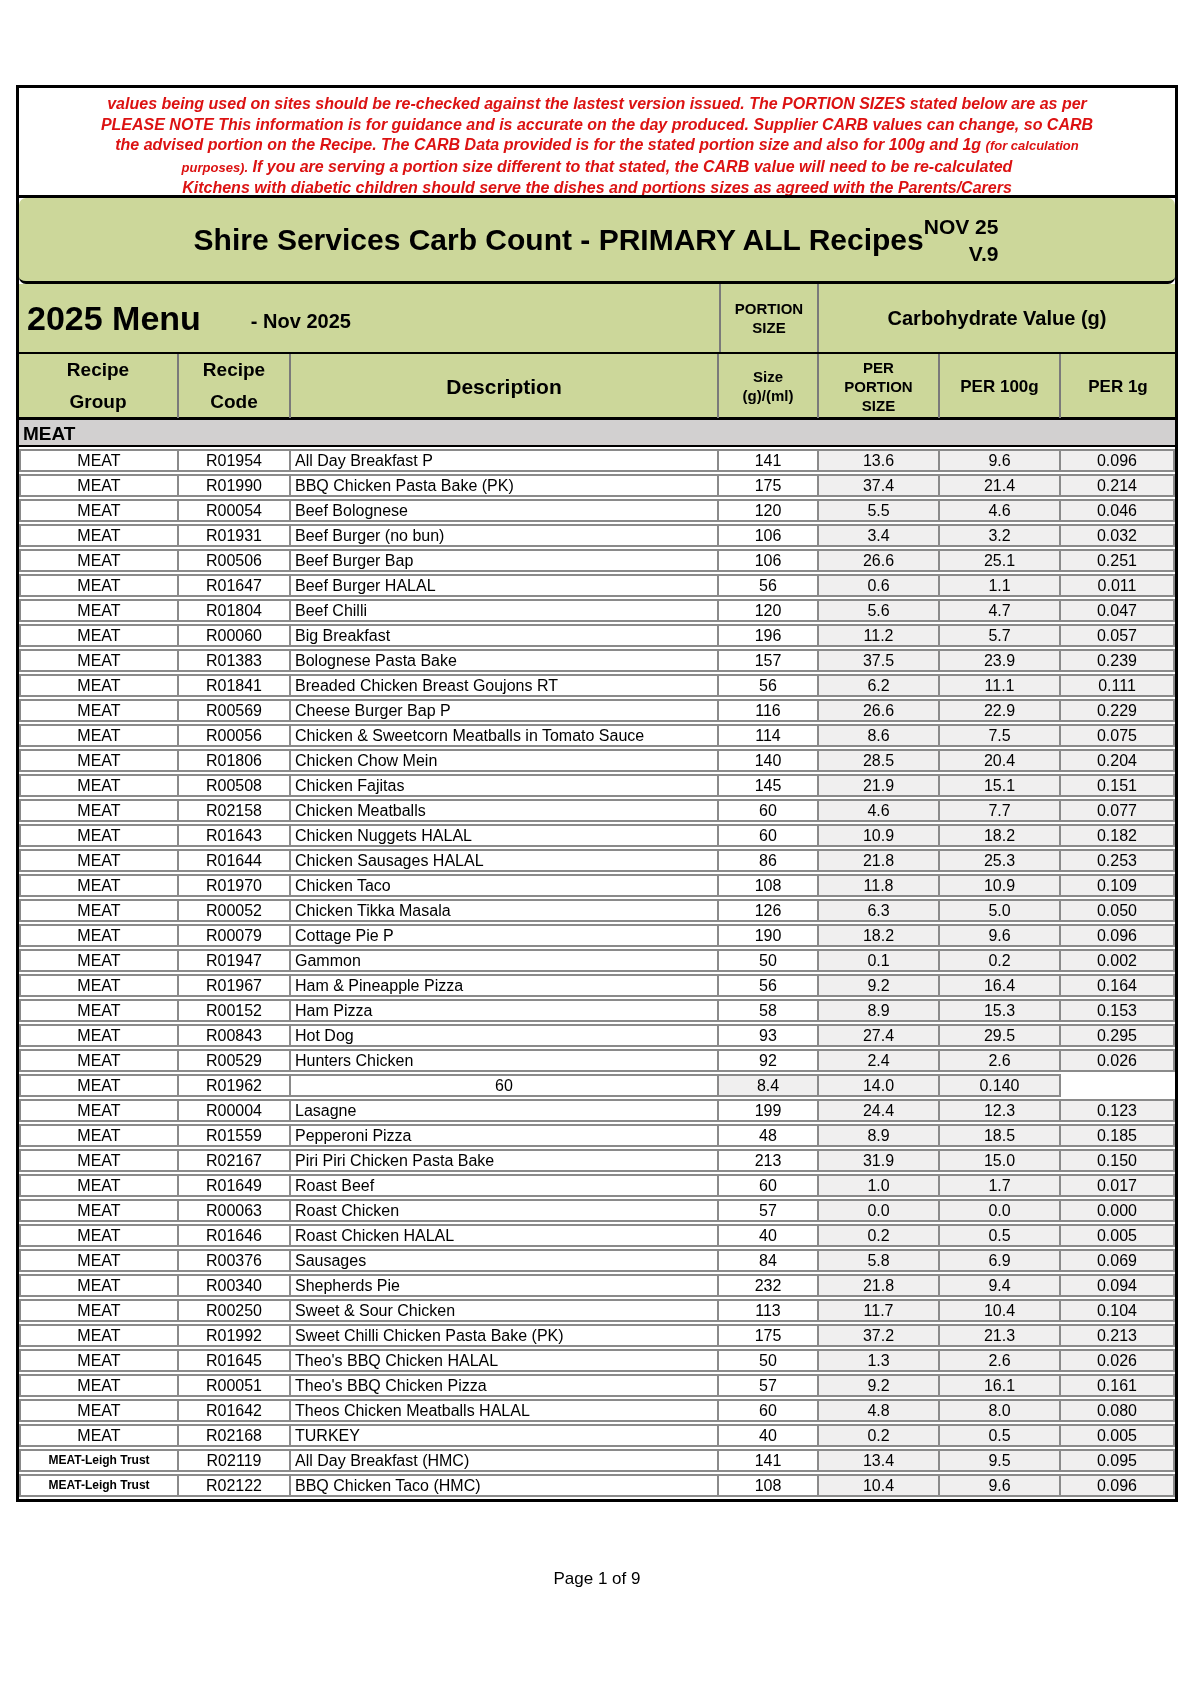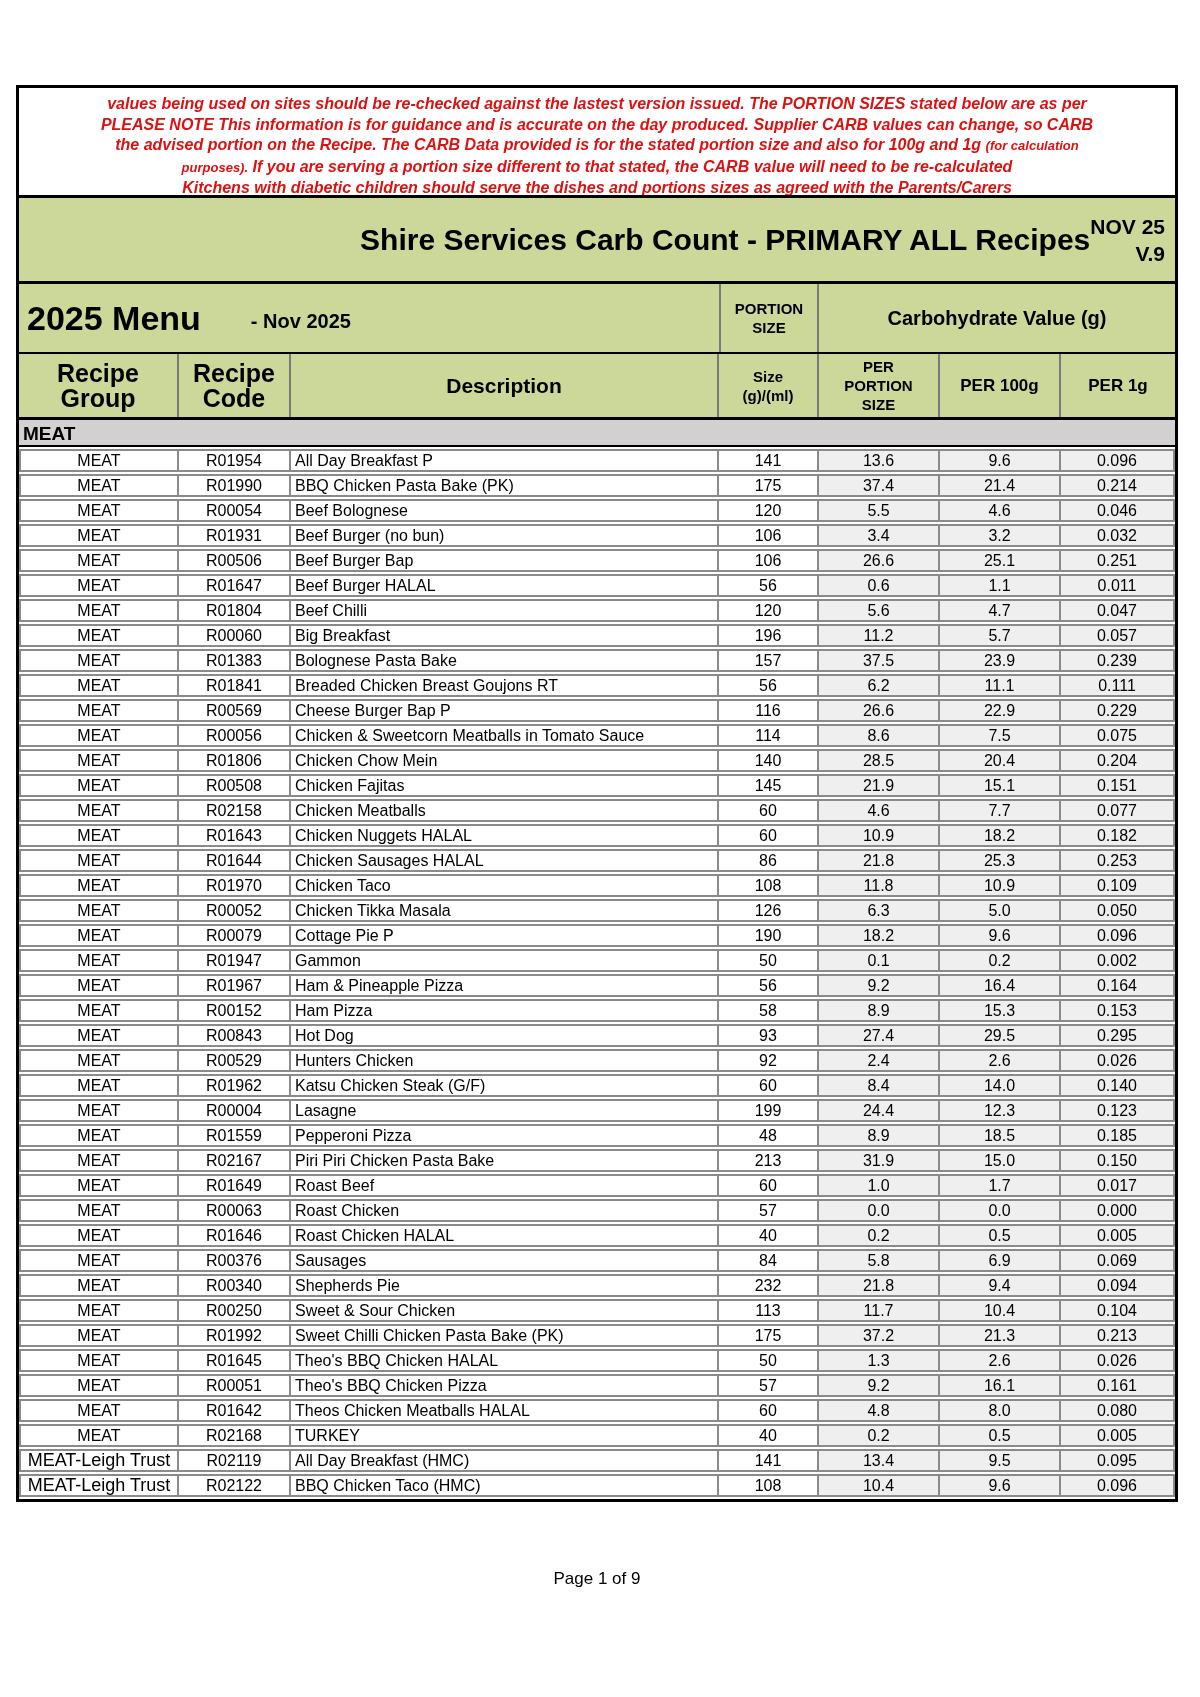--- a/index.html
+++ b/index.html
@@ -12,23 +12,23 @@
     font-size:16px;line-height:20.5px;background:#fff;
   }
   .disclaimer .small-note{font-size:13px;}
 
   .table-outer{
     position:absolute;left:16px;top:195px;width:1162px;box-sizing:border-box;
     border:3px solid #000;background:#fff;
   }
 
   .title-bar{
-    display:flex;justify-content:flex-end;align-items:center;
+    display:flex;justify-content:center;align-items:center;
     background:var(--green,#ccd79a);height:86px;box-sizing:border-box;
-    border-bottom:3px solid #000;padding:0 10px 0 8px;
+    border-bottom:3px solid #000;padding:0 10px 0 8px;border-radius:7px;
   }
   .title{font-size:30px;font-weight:bold;letter-spacing:0;}
   .version{text-align:right;font-size:21px;font-weight:bold;line-height:27px;white-space:pre-line;}
 
   .menu-row{
     display:grid;grid-template-columns:700px 100px 1fr;
     background:var(--green,#ccd79a);height:70px;box-sizing:border-box;
     border-bottom:2px solid #000;
   }
   .menu-cell{display:flex;align-items:center;padding-left:8px;gap:41px;}
@@ -45,42 +45,42 @@
     display:grid;grid-template-columns:160px 112px 428px 100px 121px 121px 1fr;
     background:var(--green,#ccd79a);height:66px;box-sizing:border-box;
     border-bottom:3px solid #000;
   }
   .header-cell{
     display:flex;align-items:center;justify-content:center;text-align:center;
     font-weight:bold;white-space:pre-line;border-right:2px solid #7a7a7a;
     line-height:21px;
   }
   .header-cell:last-child{border-right:none;}
-  .h-group,.h-code{font-size:25px;line-height:25px;}
+  .h-group,.h-code{font-size:19px;line-height:32px;}
   .h-desc{font-size:21px;}
   .h-size,.h-pp{font-size:15px;line-height:19px;}
   .h-100,.h-1g{font-size:17px;}
 
   .section-bar{
     background:var(--gray,#d2d0d0);border-bottom:2px solid #000;
     font-weight:bold;font-size:19px;height:27px;box-sizing:border-box;
     padding:1px 0 0 4px;line-height:25px;
   }
 
   .table-body{padding:0 0 2px 0;background:#fff;}
   .row{display:grid;grid-template-columns:160px 112px 428px 100px 121px 121px 1fr;height:23px;margin-top:2px;}
   .cell{
     box-sizing:border-box;border:2px solid #8a8a8a;font-size:16px;
     display:flex;align-items:center;justify-content:center;
     overflow:hidden;background:#fff;line-height:19px;
   }
   .cell + .cell{border-left-width:0;}
   .cell.desc{justify-content:flex-start;padding-left:4px;white-space:nowrap;}
   .cell.val{background:var(--valbg,#f0efef);}
-  .cell.group.small-text{font-size:18px;}
+  .cell.group.small-text{font-size:12px;font-weight:bold;}
 
   .footer{
     position:absolute;left:16px;top:1548px;width:1162px;text-align:center;
     font-size:17px;
     margin-top:21px;
   }
 </style>
 </head>
 <body>
 
@@ -349,21 +349,20 @@
         <div class="cell code">R00529</div>
         <div class="cell desc">Hunters Chicken</div>
         <div class="cell size">92</div>
         <div class="cell val">2.4</div>
         <div class="cell val">2.6</div>
         <div class="cell val">0.026</div>
       </div>
       <div class="row">
         <div class="cell group">MEAT</div>
         <div class="cell code">R01962</div>
-        <div class="cell desc">Katsu Chicken Steak (G/F)</div>
         <div class="cell size">60</div>
         <div class="cell val">8.4</div>
         <div class="cell val">14.0</div>
         <div class="cell val">0.140</div>
       </div>
       <div class="row">
         <div class="cell group">MEAT</div>
         <div class="cell code">R00004</div>
         <div class="cell desc">Lasagne</div>
         <div class="cell size">199</div>

